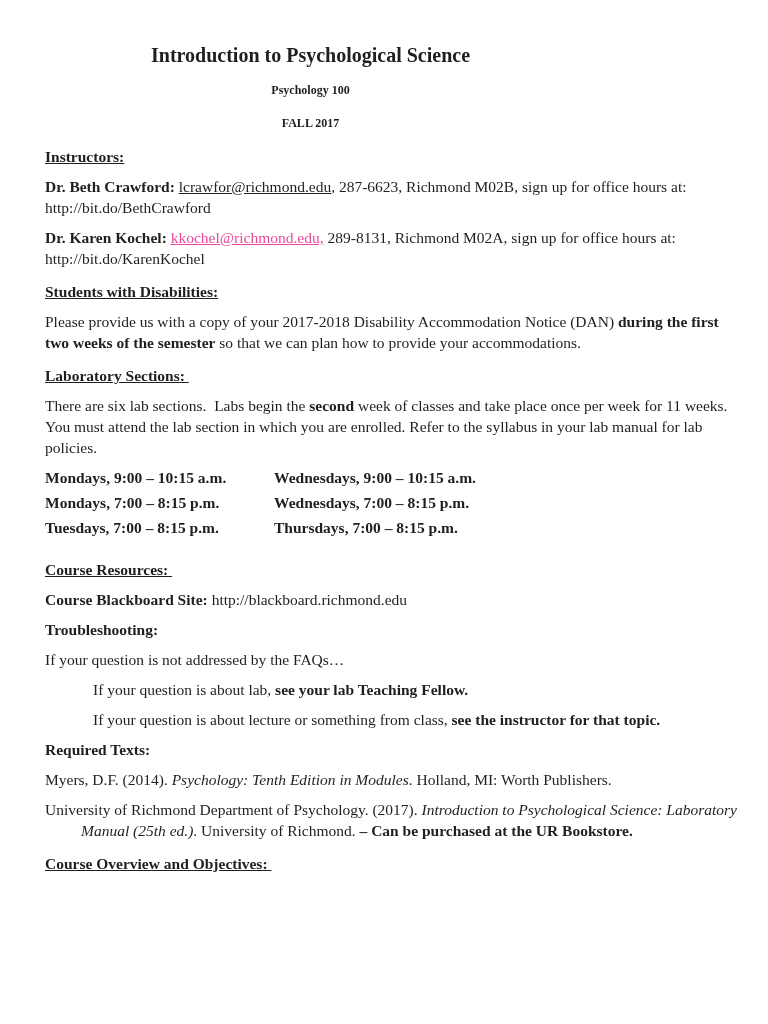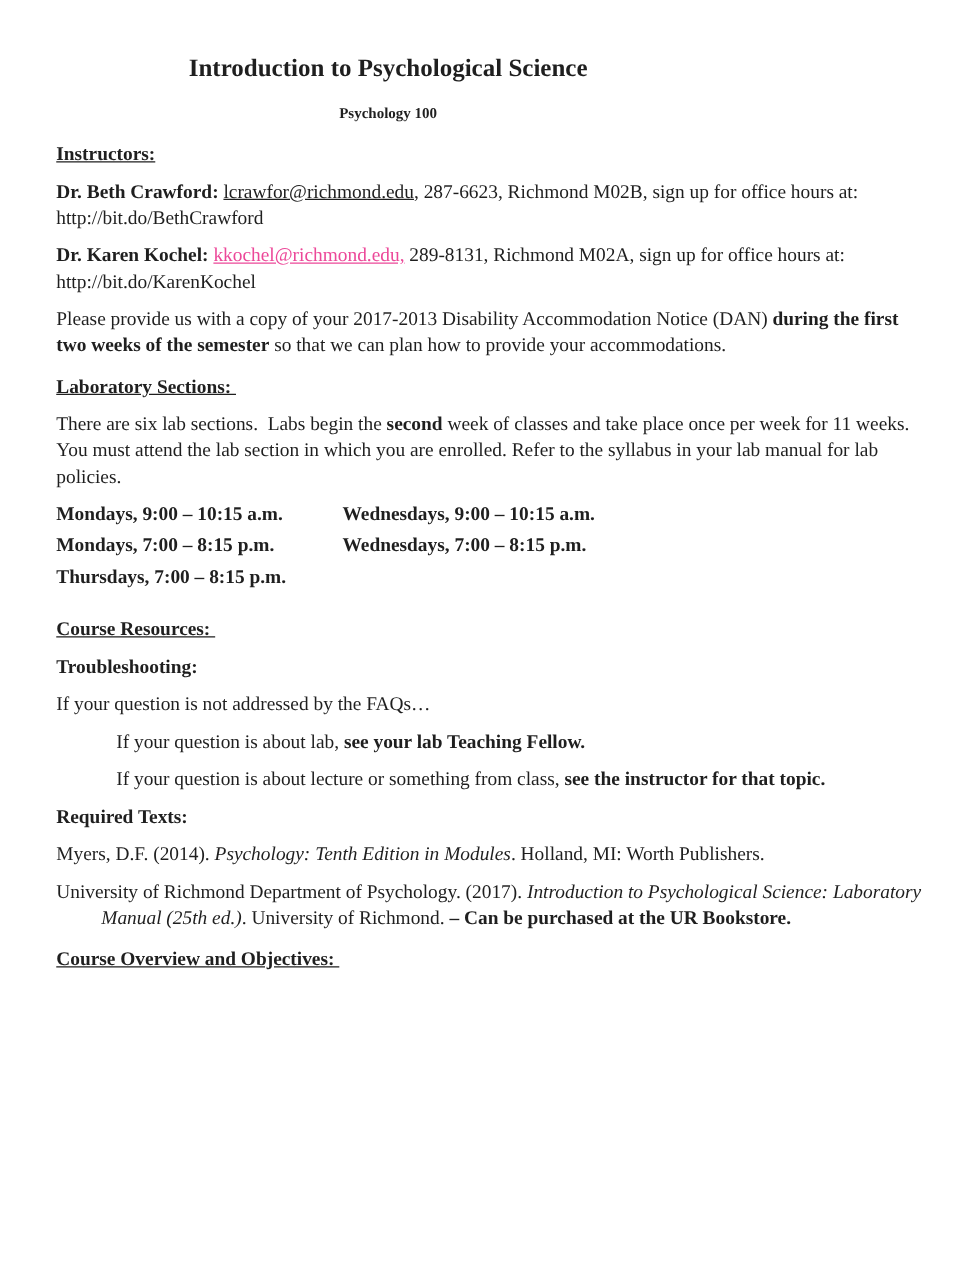--- a/index.html
+++ b/index.html
@@ -50,50 +50,54 @@
   .link { color: #ec4899; text-decoration: underline; cursor: pointer; }
   .sp { display: inline-block; }
 </style>
 </head>
 <body>
 
 <div class="page">
 
   <div class="center title">Introduction to Psychological Science</div>
   <div class="center sub">Psychology 100</div>
+  <div class="center sub">FALL 2017</div>
 
   <div class="heading"><span class="u-wrap">Instructors:</span></div>
 
   <p class="para"><span class="b">Dr. Beth Crawford: </span><span class="u">lcrawfor@richmond.edu</span><span>, 287-6623, Richmond M02B, sign up for office hours at:</span><br><span>http://bit.do/BethCrawford</span></p>
 
   <p class="para"><span class="b">Dr. Karen Kochel: </span><span class="link">kkochel@richmond.edu,</span><span> 289-8131, Richmond M02A, sign up for office hours at:</span><br><span>http://bit.do/KarenKochel</span></p>
 
+  <div class="heading"><span class="u-wrap">Students with Disabilities:</span></div>
 
-  <p class="para"><span>Please provide us with a copy of your 2017-2013 Disability Accommodation Notice (DAN) </span><span class="b">during the first</span><br><span class="b">two weeks of the semester</span><span> so that we can plan how to provide your accommodations.</span></p>
+  <p class="para"><span>Please provide us with a copy of your 2017-2018 Disability Accommodation Notice (DAN) </span><span class="b">during the first</span><br><span class="b">two weeks of the semester</span><span> so that we can plan how to provide your accommodations.</span></p>
 
   <div class="heading"><span class="u-wrap">Laboratory Sections:&nbsp;</span></div>
 
   <p class="para"><span>There are six lab sections.&nbsp; Labs begin the </span><span class="b">second</span><span> week of classes and take place once per week for 11 weeks.</span><br><span>You must attend the lab section in which you are enrolled. Refer to the syllabus in your lab manual for lab</span><br><span>policies.</span></p>
 
   <div class="schedule">
     <div class="schedule-row">
       <span class="schedule-left">Mondays, 9:00 – 10:15 a.m.</span>
       <span class="schedule-right">Wednesdays, 9:00 – 10:15 a.m.</span>
     </div>
     <div class="schedule-row">
       <span class="schedule-left">Mondays, 7:00 – 8:15 p.m.</span>
       <span class="schedule-right">Wednesdays, 7:00 – 8:15 p.m.</span>
     </div>
     <div class="schedule-row">
+      <span class="schedule-left">Tuesdays, 7:00 – 8:15 p.m.</span>
       <span class="schedule-right">Thursdays, 7:00 – 8:15 p.m.</span>
     </div>
   </div>
 
   <div class="heading gap-before"><span class="u-wrap">Course Resources:&nbsp;</span></div>
 
+  <p class="para"><span class="b">Course Blackboard Site:</span><span> http://blackboard.richmond.edu</span></p>
 
   <p class="para bold-para">Troubleshooting:</p>
 
 
   <p class="para"><span>If your question is not addressed by the FAQs…</span></p>
 
   <p class="para indent"><span>If your question is about lab, </span><span class="b">see your lab Teaching Fellow.</span></p>
 
 
   <p class="para indent"><span>If your question is about lecture or something from class, </span><span class="b">see the instructor for that topic.</span></p>

